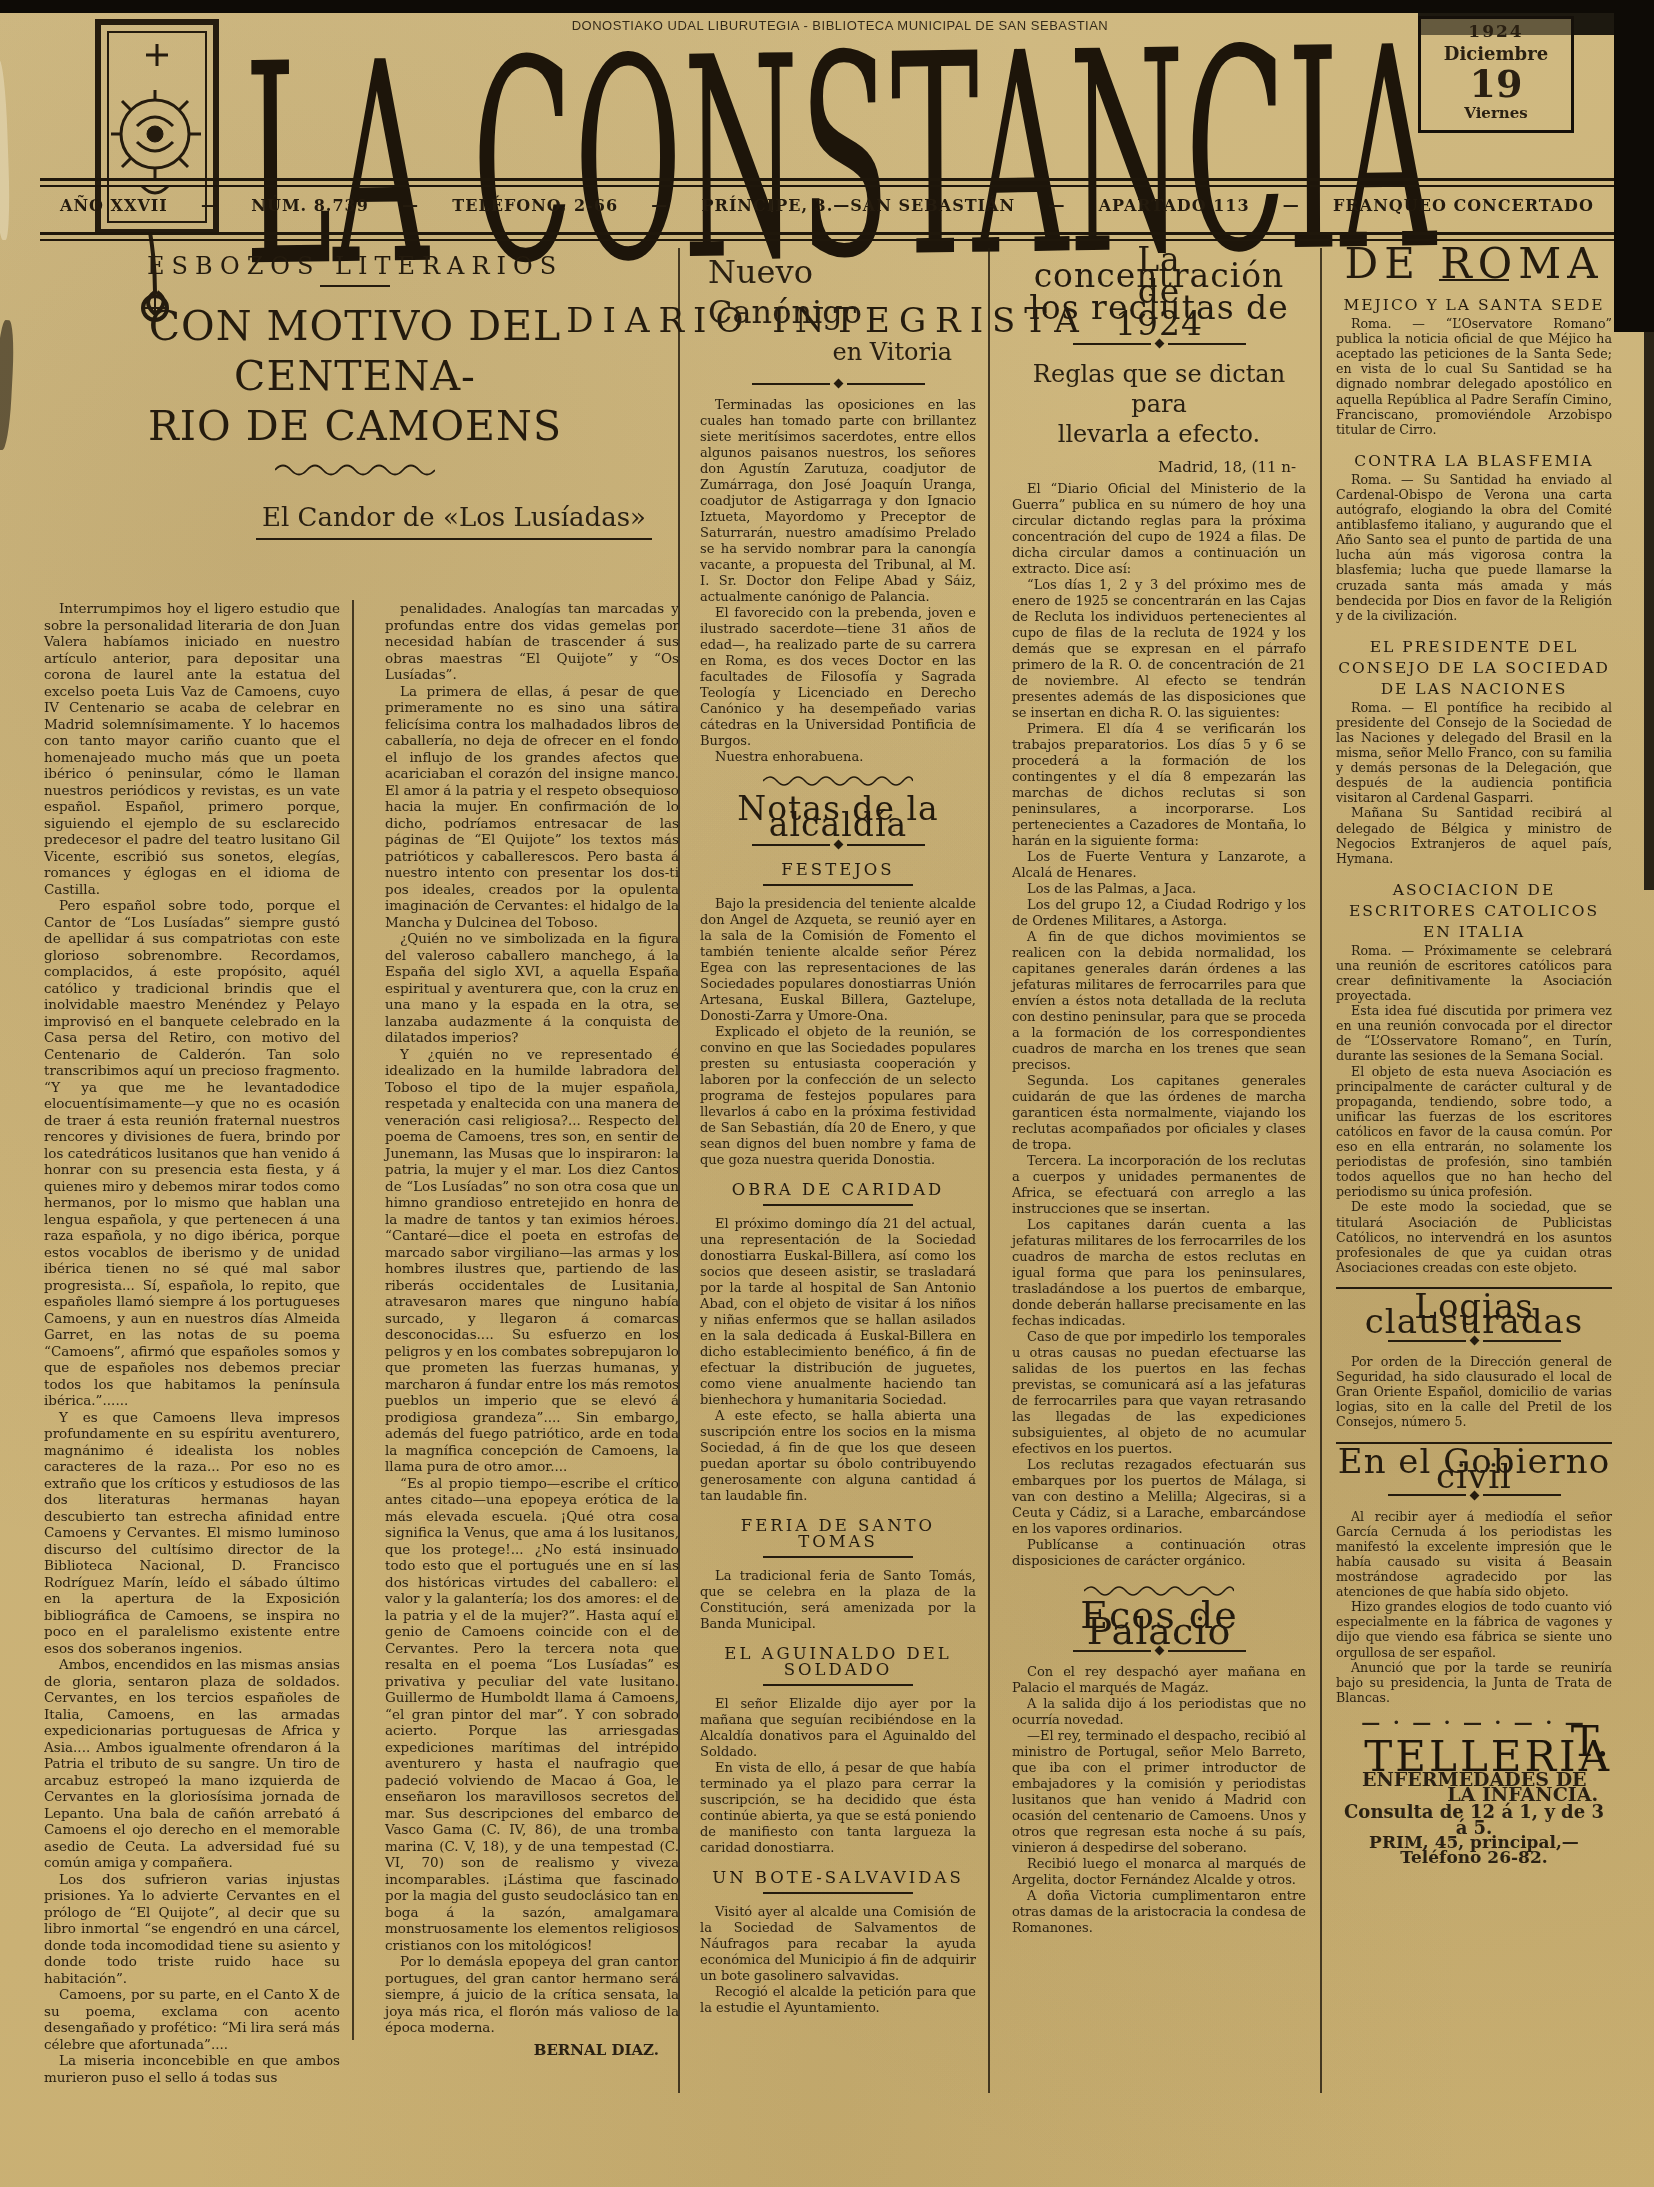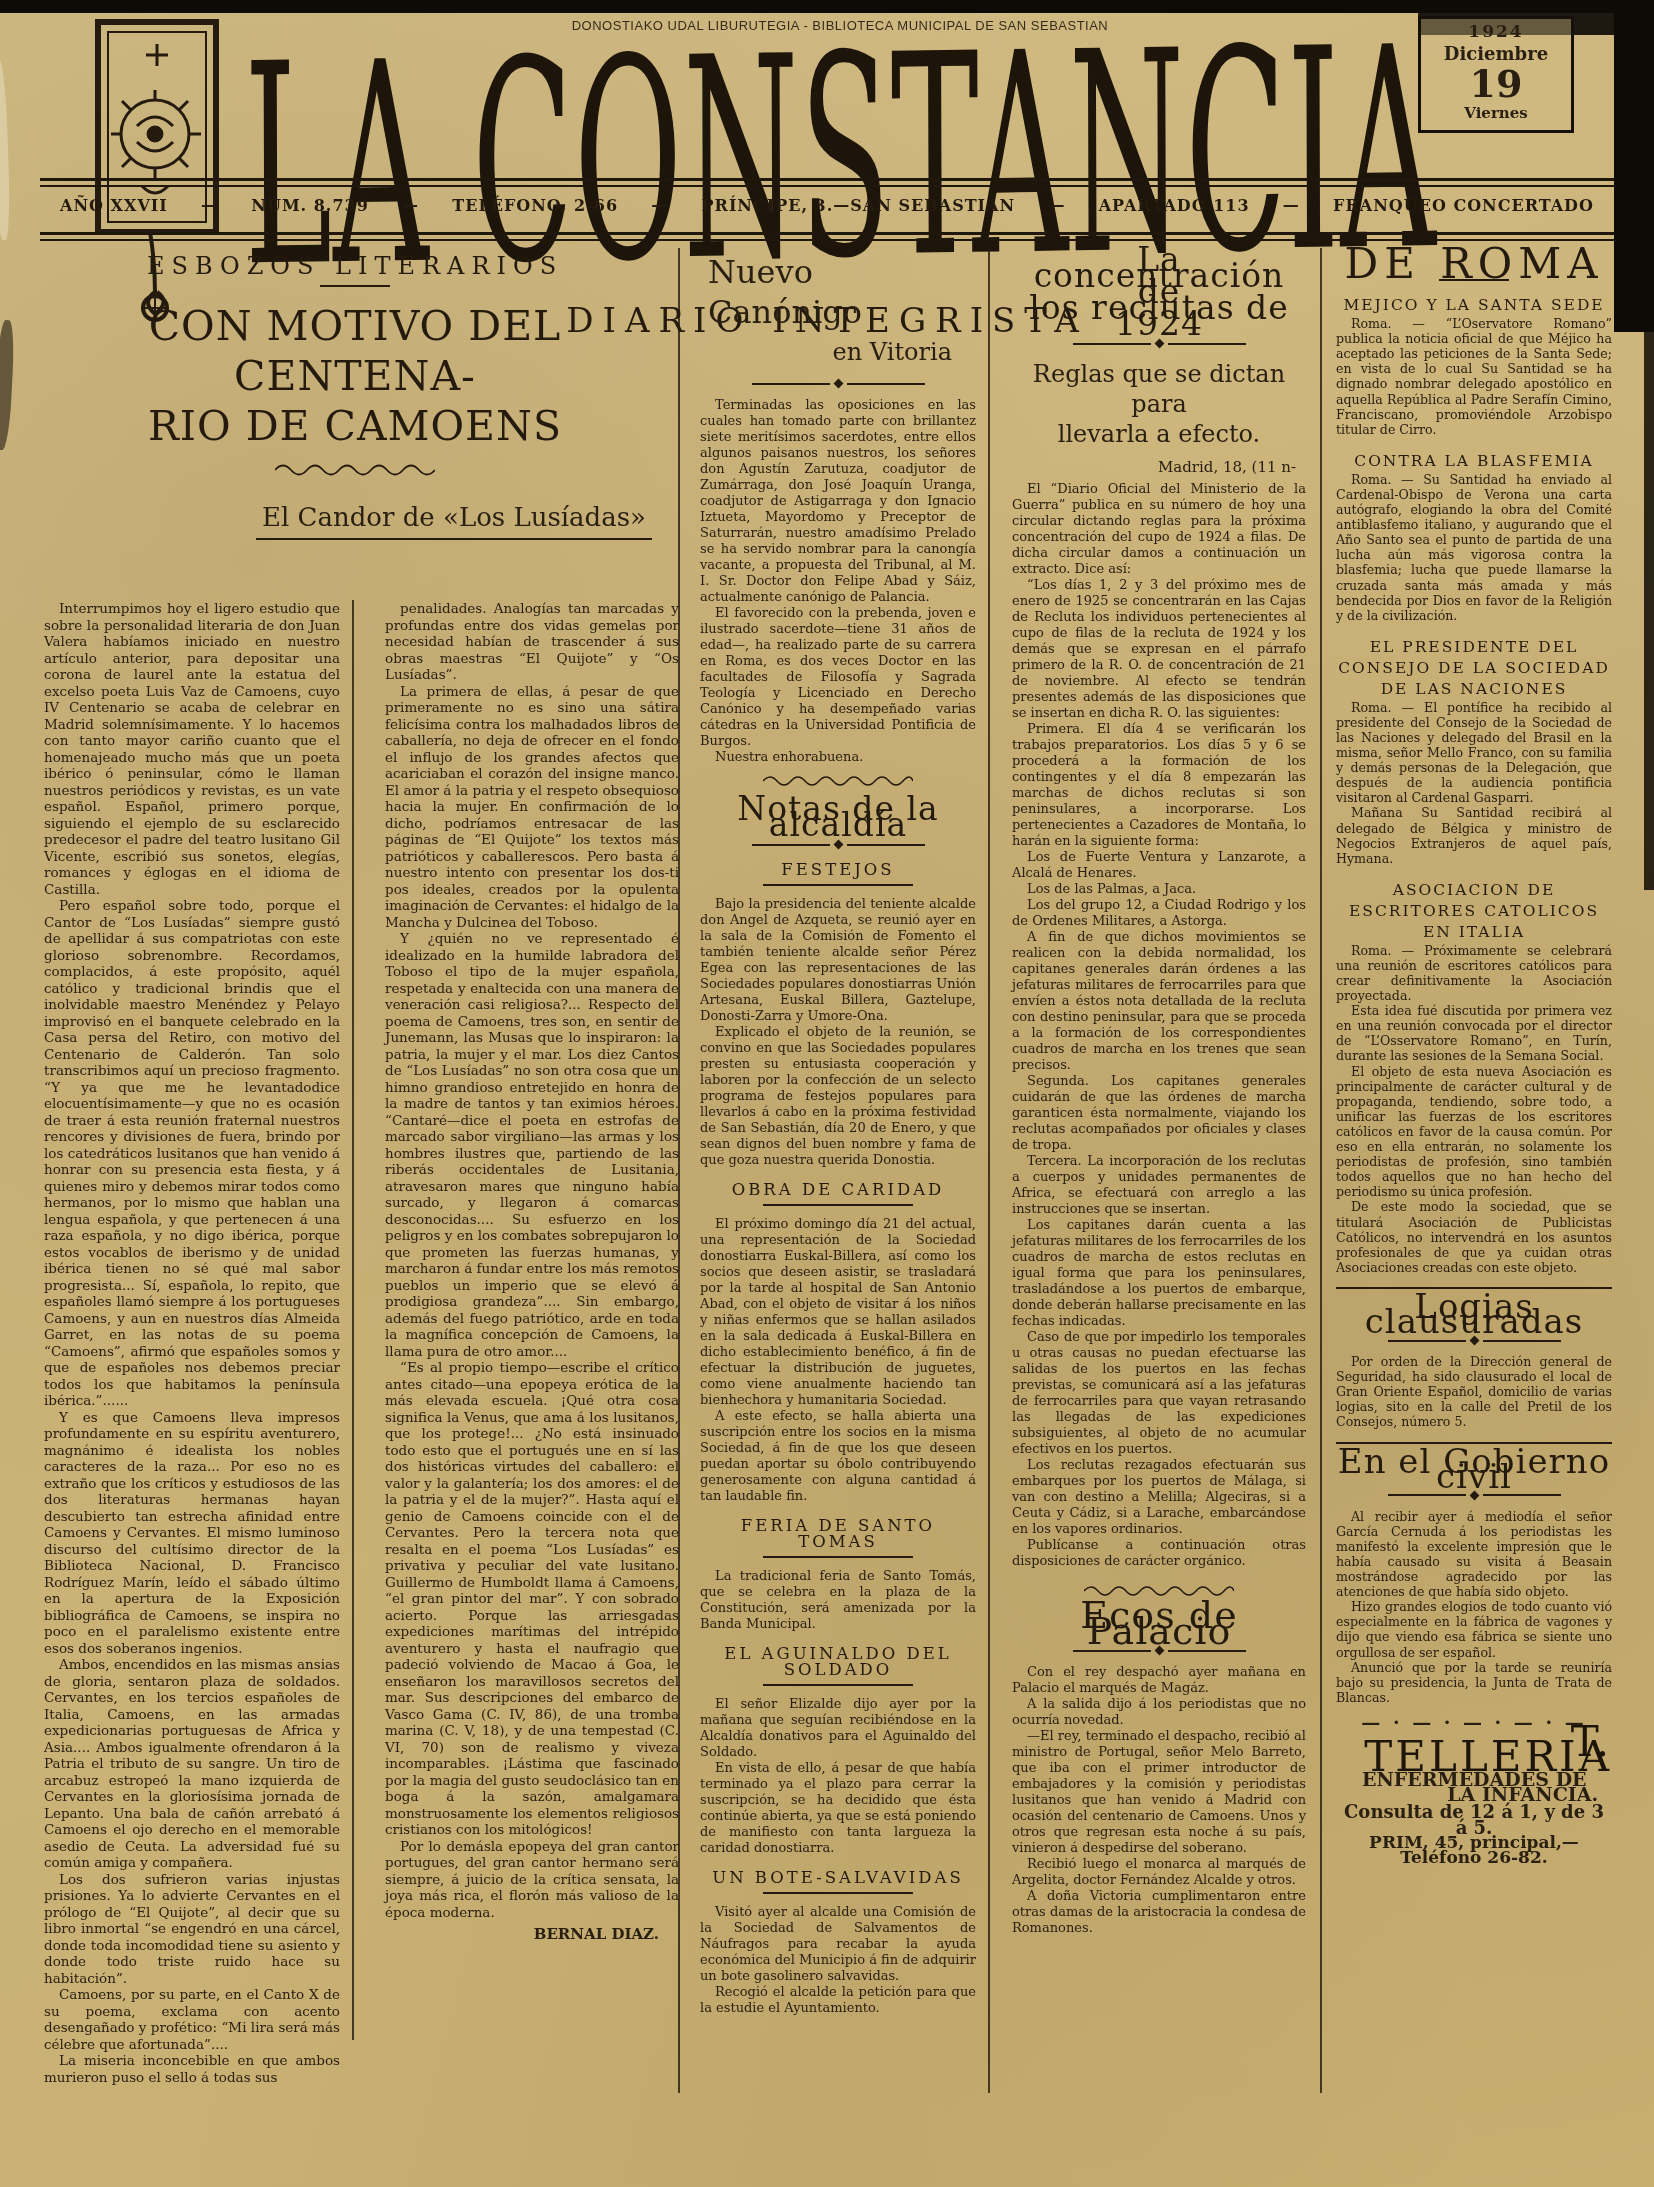--- a/index.html
+++ b/index.html
@@ -174,20 +174,21 @@
       <p class="para">Y es que Camoens lleva impresos profundamente en su espíritu aventurero, magnánimo é idealista los nobles caracteres de la raza... Por eso no es extraño que los críticos y estudiosos de las dos literaturas hermanas hayan descubierto tan estrecha afinidad entre Camoens y Cervantes. El mismo luminoso discurso del cultísimo director de la Biblioteca Nacional, D. Francisco Rodríguez Marín, leído el sábado último en la apertura de la Exposición bibliográfica de Camoens, se inspira no poco en el paralelismo existente entre esos dos soberanos ingenios.</p>
       <p class="para">Ambos, encendidos en las mismas ansias de gloria, sentaron plaza de soldados. Cervantes, en los tercios españoles de Italia, Camoens, en las armadas expedicionarias portuguesas de Africa y Asia.... Ambos igualmente ofrendaron á la Patria el tributo de su sangre. Un tiro de arcabuz estropeó la mano izquierda de Cervantes en la gloriosísima jornada de Lepanto. Una bala de cañón arrebató á Camoens el ojo derecho en el memorable asedio de Ceuta. La adversidad fué su común amiga y compañera.</p>
       <p class="para">Los dos sufrieron varias injustas prisiones. Ya lo advierte Cervantes en el prólogo de “El Quijote”, al decir que su libro inmortal “se engendró en una cárcel, donde toda incomodidad tiene su asiento y donde todo triste ruido hace su habitación”.</p>
       <p class="para">Camoens, por su parte, en el Canto X de su poema, exclama con acento desengañado y profético: “Mi lira será más célebre que afortunada”....</p>
       <p class="para">La miseria inconcebible en que ambos murieron puso el sello á todas sus</p>
     </div>
   <div class="twocols c2 body1">
     <div>
         <p class="para">penalidades. Analogías tan marcadas y profundas entre dos vidas gemelas por necesidad habían de trascender á sus obras maestras “El Quijote” y “Os Lusíadas”.</p>
         <p class="para">La primera de ellas, á pesar de que primeramente no es sino una sátira felicísima contra los malhadados libros de caballería, no deja de ofrecer en el fondo el influjo de los grandes afectos que acariciaban el corazón del insigne manco. El amor á la patria y el respeto obsequioso hacia la mujer. En confirmación de lo dicho, podríamos entresacar de las páginas de “El Quijote” los textos más patrióticos y caballerescos. Pero basta á nuestro intento con presentar los dos-ti pos ideales, creados por la opulenta imaginación de Cervantes: el hidalgo de la Mancha y Dulcinea del Toboso.</p>
+        <p class="para">¿Quién no ve simbolizada en la figura del valeroso caballero manchego, á la España del siglo XVI, a aquella España espiritual y aventurera que, con la cruz en una mano y la espada en la otra, se lanzaba audazmente á la conquista de dilatados imperios?</p>
         <p class="para">Y ¿quién no ve representado é idealizado en la humilde labradora del Toboso el tipo de la mujer española, respetada y enaltecida con una manera de veneración casi religiosa?... Respecto del poema de Camoens, tres son, en sentir de Junemann, las Musas que lo inspiraron: la patria, la mujer y el mar. Los diez Cantos de “Los Lusíadas” no son otra cosa que un himno grandioso entretejido en honra de la madre de tantos y tan eximios héroes. “Cantaré—dice el poeta en estrofas de marcado sabor virgiliano—las armas y los hombres ilustres que, partiendo de las riberás occidentales de Lusitania, atravesaron mares que ninguno había surcado, y llegaron á comarcas desconocidas.... Su esfuerzo en los peligros y en los combates sobrepujaron lo que prometen las fuerzas humanas, y marcharon á fundar entre los más remotos pueblos un imperio que se elevó á prodigiosa grandeza”.... Sin embargo, además del fuego patriótico, arde en toda la magnífica concepción de Camoens, la llama pura de otro amor....</p>
         <p class="para">“Es al propio tiempo—escribe el crítico antes citado—una epopeya erótica de la más elevada escuela. ¡Qué otra cosa significa la Venus, que ama á los lusitanos, que los protege!... ¿No está insinuado todo esto que el portugués une en sí las dos históricas virtudes del caballero: el valor y la galantería; los dos amores: el de la patria y el de la mujer?”. Hasta aquí el genio de Camoens coincide con el de Cervantes. Pero la tercera nota que resalta en el poema “Los Lusíadas” es privativa y peculiar del vate lusitano. Guillermo de Humboldt llama á Camoens, “el gran pintor del mar”. Y con sobrado acierto. Porque las arriesgadas expediciones marítimas del intrépido aventurero y hasta el naufragio que padeció volviendo de Macao á Goa, le enseñaron los maravillosos secretos del mar. Sus descripciones del embarco de Vasco Gama (C. IV, 86), de una tromba marina (C. V, 18), y de una tempestad (C. VI, 70) son de realismo y viveza incomparables. ¡Lástima que fascinado por la magia del gusto seudoclásico tan en boga á la sazón, amalgamara monstruosamente los elementos religiosos cristianos con los mitológicos!</p>
         <p class="para">Por lo demásla epopeya del gran cantor portugues, del gran cantor hermano será siempre, á juicio de la crítica sensata, la joya más rica, el florón más valioso de la época moderna.</p>
       </div>
     <div class="signature">BERNAL DIAZ.</div>
   </div>
 
   <div class="col body2" style="left:700px;width:276px;">
     <div class="h-split1">Nuevo Canónigo</div>
     <div class="h-split2">en Vitoria</div>

